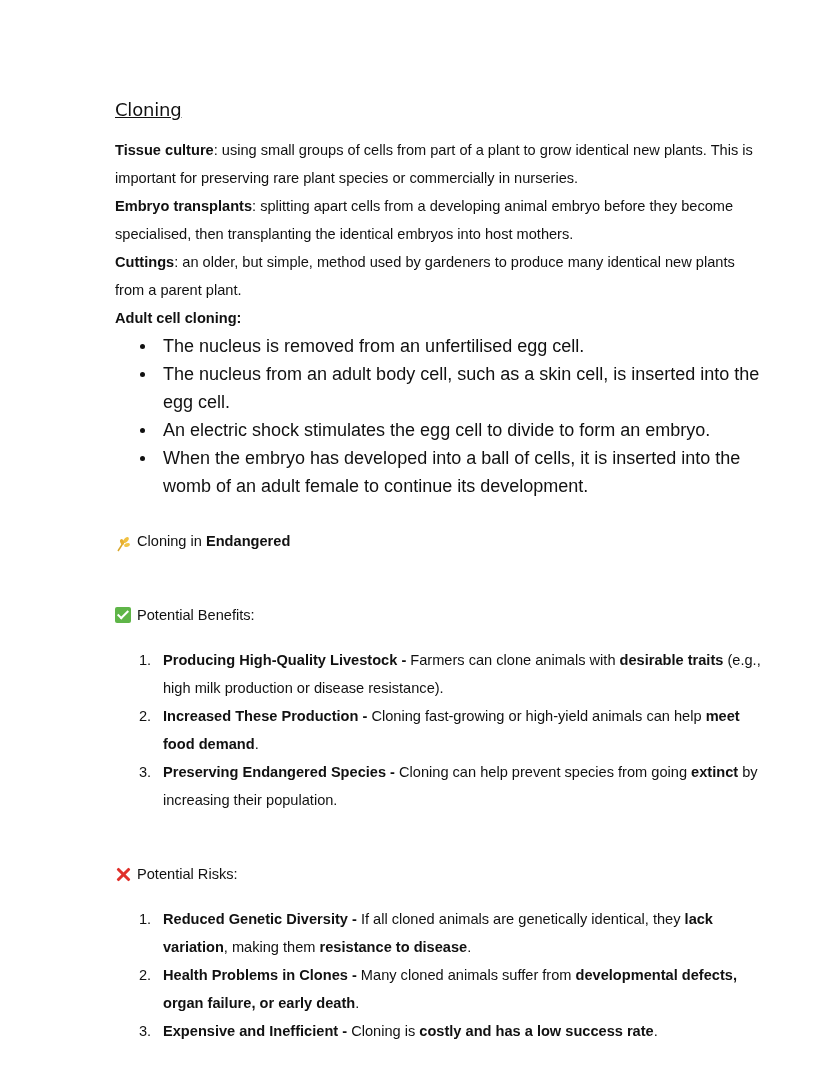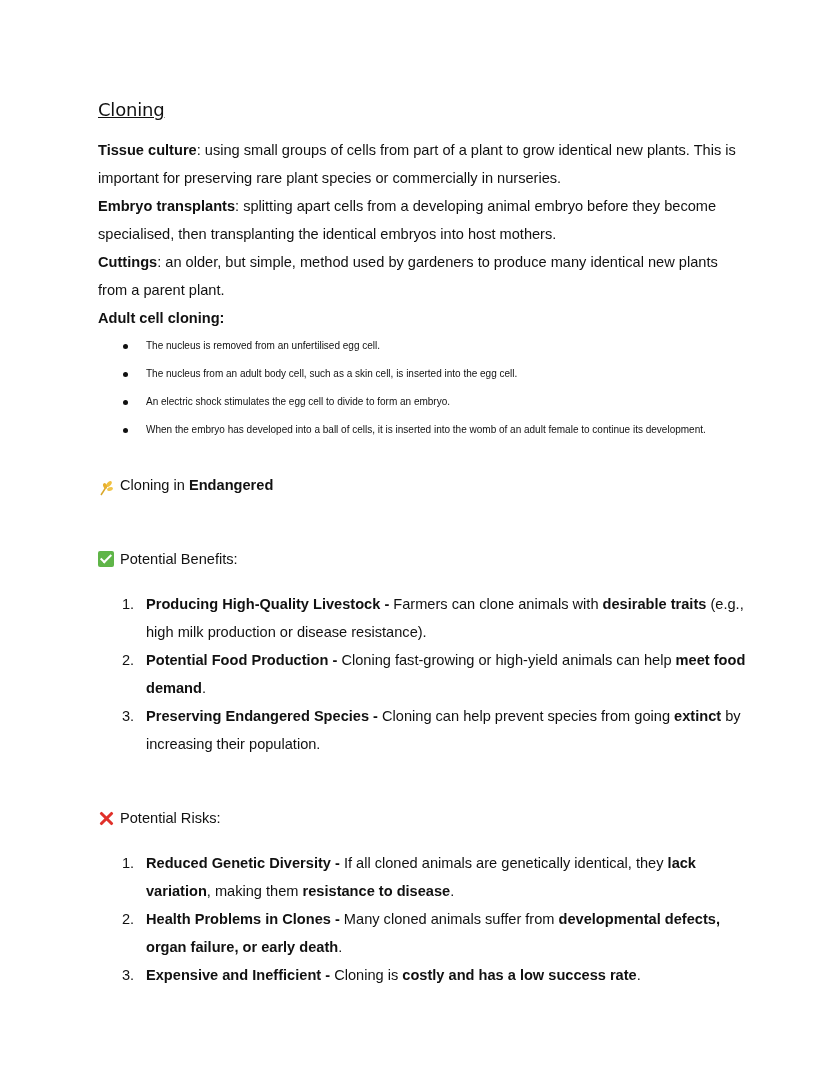--- a/index.html
+++ b/index.html
@@ -1,24 +1,24 @@
 <!DOCTYPE html>
 <html><head>
 <meta charset="utf-8">
 <style>
   html, body { margin:0; padding:0; background:#ffffff; }
   body { width:828px; height:1071px; position:relative; overflow:hidden;
          font-family:"Liberation Sans", sans-serif; color:#111; }
-  .page { position:absolute; left:98px; top:98px; width:650px; }
+  .page { position:absolute; left:115px; top:98px; width:650px; }
   .title { font-family:"DejaVu Sans", sans-serif; font-size:18px; text-decoration:underline;
            margin:0 0 14px 0; line-height:24px; color:#111; letter-spacing:-0.2px; }
   .p { font-size:14.6px; line-height:28px; margin:0; }
   b { font-weight:bold; }
   ul.bul { list-style:none; margin:0; padding:0 0 0 48px; }
-  ul.bul li { position:relative; font-size:10px; line-height:28px; }
+  ul.bul li { position:relative; font-size:18px; line-height:28px; }
   ul.bul li::before { content:""; position:absolute; left:-23px; top:12px; width:5px; height:5px;
                       border-radius:50%; background:#111; }
   .heading { font-size:14.6px; line-height:28px; display:flex; align-items:center;margin-top:27px; }
   .emoji { display:inline-block; width:16px; height:16px; margin-right:6px; position:relative; }
   .check { background:#5fb548; border-radius:2px; }
   .check::after { content:""; position:absolute; left:5px; top:1px; width:4px; height:9px;
                   border:solid #fff; border-width:0 2.5px 2.5px 0; transform:rotate(45deg); }
   .cross::before, .cross::after { content:""; position:absolute; left:7px; top:0; width:3px; height:17px;
                   background:#e0302a; border-radius:1px; }
   .cross::before { transform:rotate(45deg); } .cross::after { transform:rotate(-45deg); }
@@ -58,21 +58,21 @@
   </div>
 
   <div style="height:19px"></div>
   <div class="heading">
     <span class="emoji check"></span>
     <span>Potential Benefits:</span>
   </div>
   <div style="height:17px"></div>
   <ol class="num">
     <li><span class="n">1.</span><b>Producing High-Quality Livestock -</b><span> Farmers can clone animals with </span><b>desirable traits</b><span> (e.g., high milk production or disease resistance).</span></li>
-    <li><span class="n">2.</span><b>Potential Food Production -</b><span> Cloning fast-growing or high-yield animals can help </span><b>meet food demand</b><span>.</span></li>
+    <li><span class="n">2.</span><b>Increased These Production -</b><span> Cloning fast-growing or high-yield animals can help </span><b>meet food demand</b><span>.</span></li>
     <li><span class="n">3.</span><b>Preserving Endangered Species -</b><span> Cloning can help prevent species from going </span><b>extinct</b><span> by increasing their population.</span></li>
   </ol>
 
   <div style="height:19px"></div>
   <div class="heading">
     <span class="emoji cross"></span>
     <span>Potential Risks:</span>
   </div>
   <div style="height:17px"></div>
   <ol class="num">

